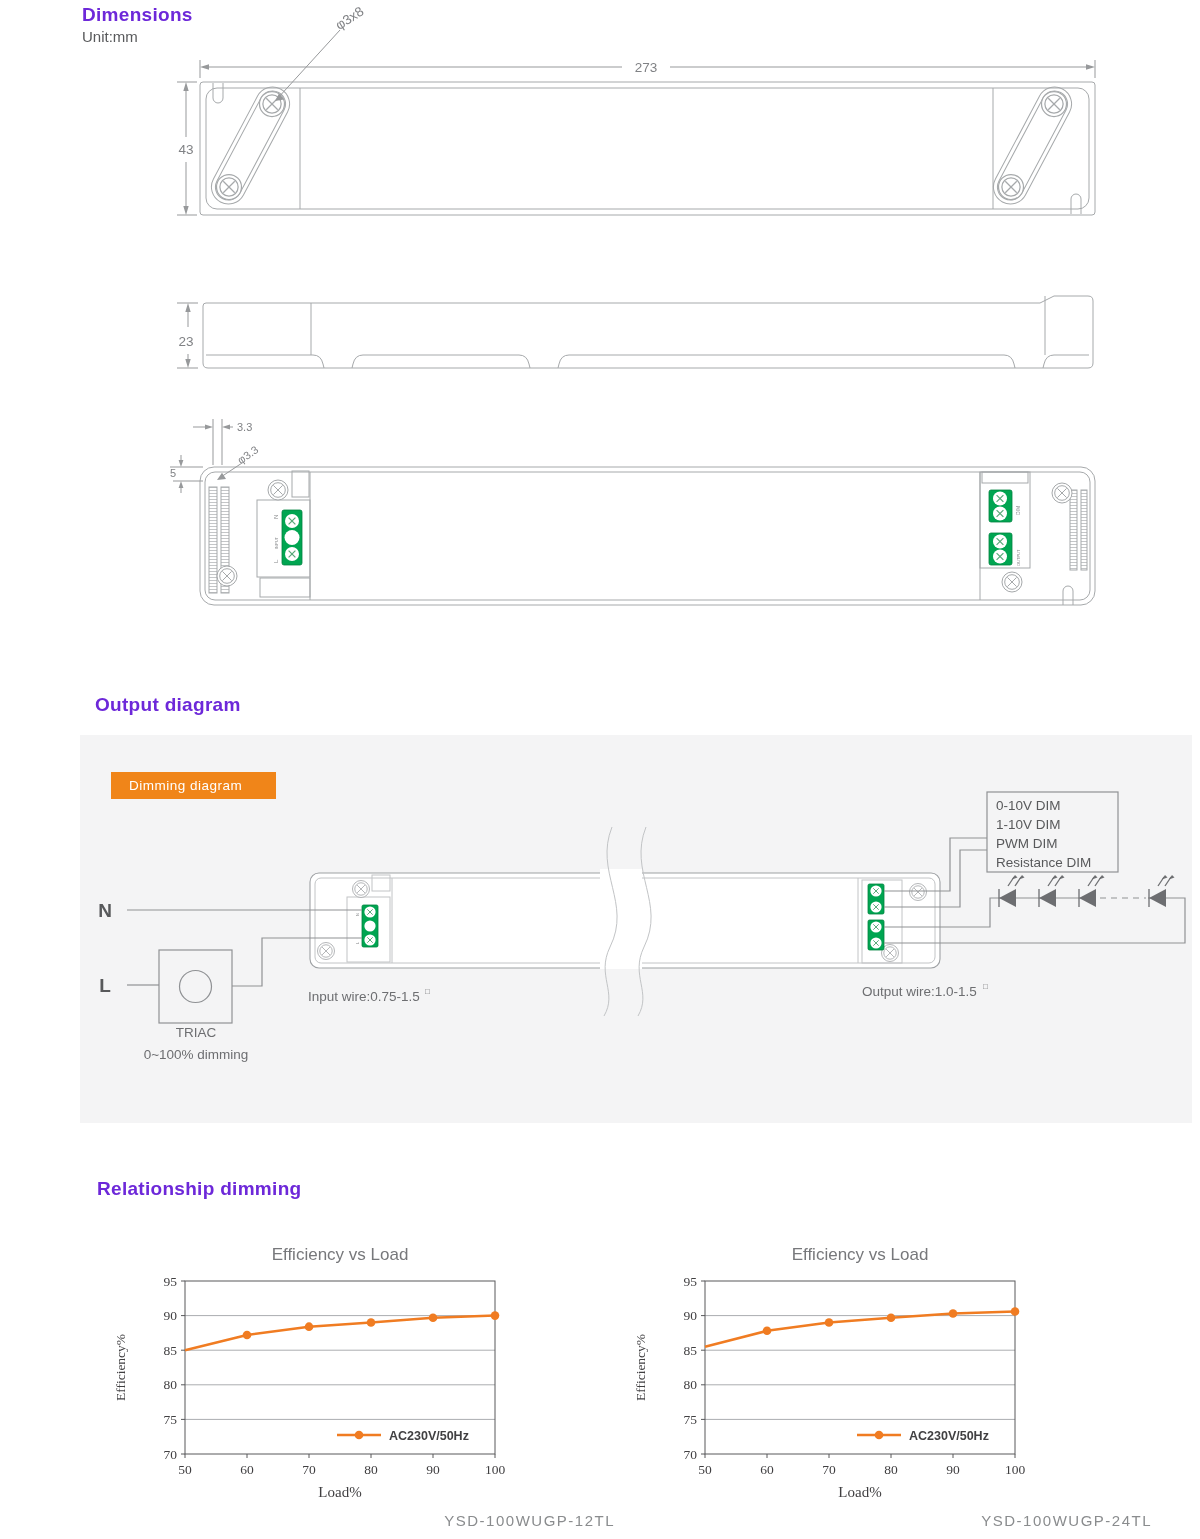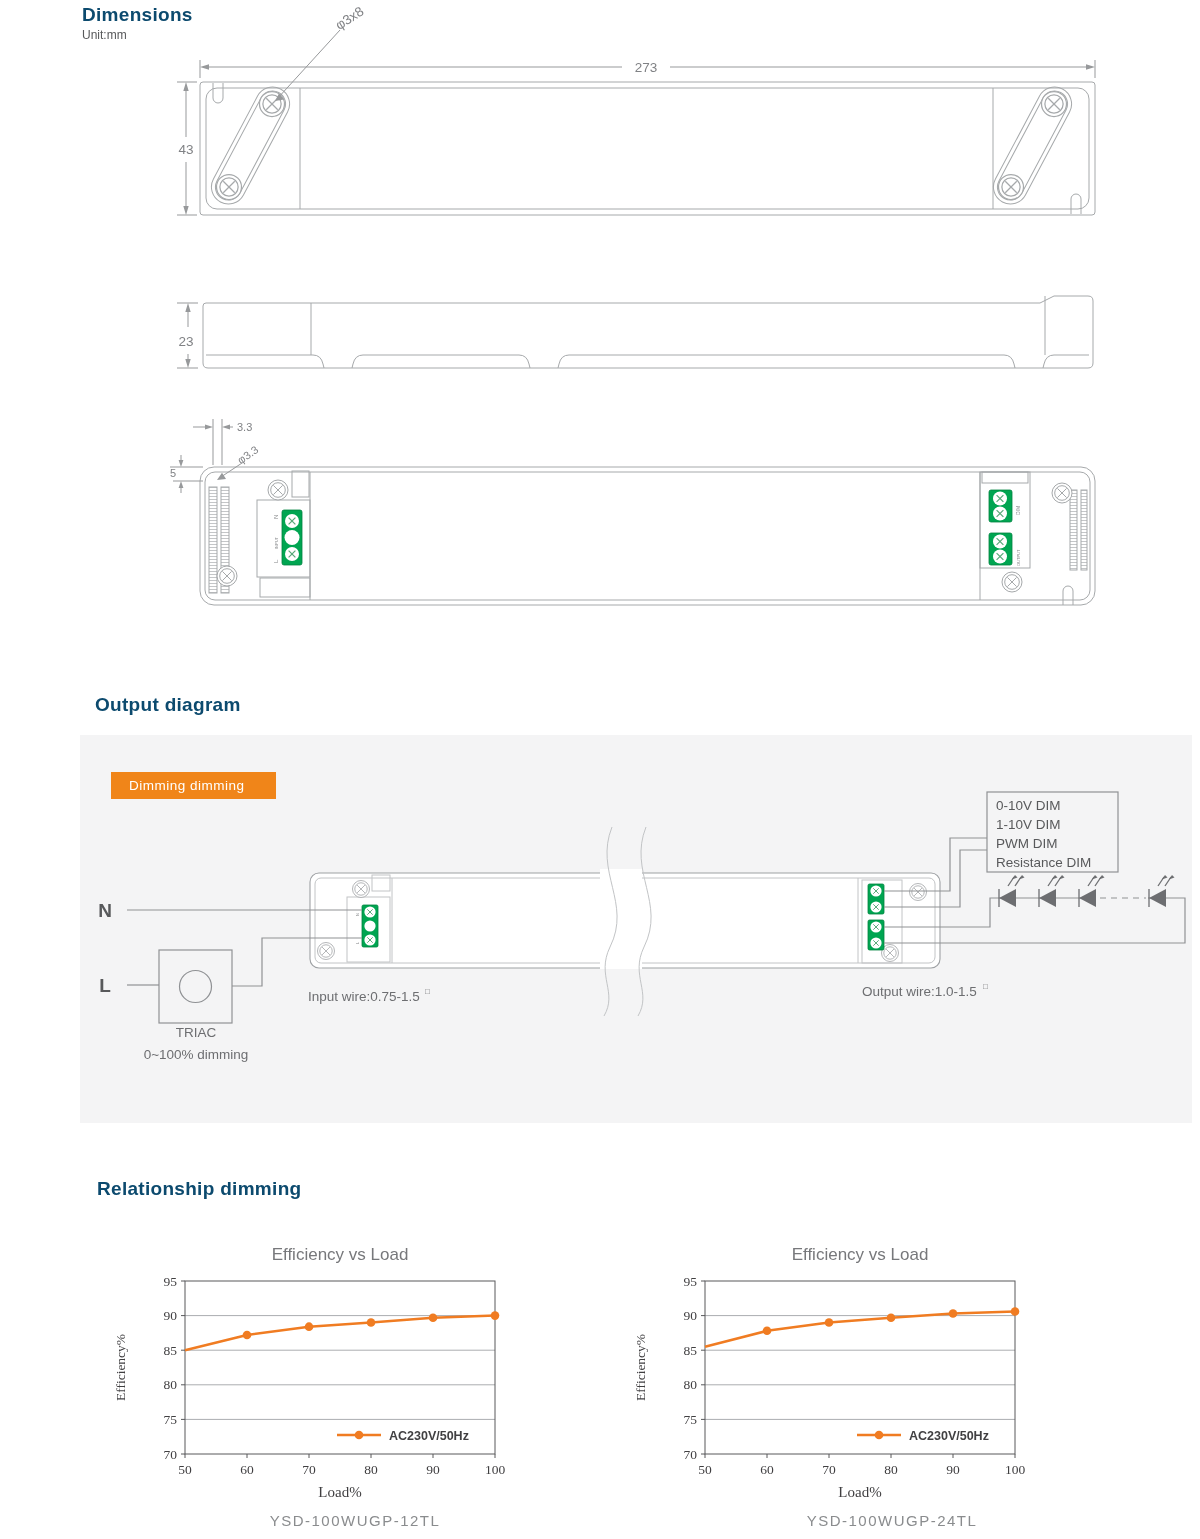--- a/index.html
+++ b/index.html
@@ -1,20 +1,20 @@
 <!DOCTYPE html>
 <html><head>
 <meta charset="utf-8">
 <style>
   html,body{margin:0;padding:0;}
   body{width:1200px;height:1539px;position:relative;background:#fff;overflow:hidden;
        font-family:"Liberation Sans",sans-serif;}
   .abs{position:absolute;}
-  .h1{font-size:19px;font-weight:bold;color:#0c4a6e;letter-spacing:.3px;}
-  .sub{font-size:12px;color:#58595B;}
+  .h1{font-size:19px;font-weight:bold;color:#6d28d9;letter-spacing:.3px;}
+  .sub{font-size:15px;color:#58595B;}
   #panel{left:80px;top:735px;width:1112px;height:388px;background:#F4F4F5;}
   #badge{left:111px;top:772px;width:147px;height:27px;background:#F08519;color:#fff;
          font-size:13.5px;line-height:27px;padding-left:18px;letter-spacing:.5px;}
   #draw{left:0;top:0;pointer-events:none;}
   
   .df{fill:#fff;stroke:#A6A9AB;stroke-width:1;}
   .dl{fill:none;stroke:#A6A9AB;stroke-width:1;}
   .dlh{stroke:#A6A9AB;stroke-width:1;fill:url(#hatch);}
   .dm{fill:none;stroke:#97999B;stroke-width:1;}
   .da{fill:#97999B;stroke:none;}
@@ -36,32 +36,32 @@
   .grn{fill:#00A551;stroke:#008340;stroke-width:0.8;}
   
   .chart-slot{width:520px;height:285px;}
   .ct{font-size:17px;fill:#77787B;font-family:"Liberation Sans",sans-serif;}
   .tl{font-size:13.5px;fill:#403F41;font-family:"Liberation Serif",serif;}
   .xl{font-size:15px;fill:#403F41;font-family:"Liberation Serif",serif;}
   .lg{font-size:12.5px;font-weight:600;fill:#414042;font-family:"Liberation Sans",sans-serif;}
   .frame{stroke:#58595B;fill:none;stroke-width:1;}
   .grid{stroke:#ABADB0;stroke-width:1;}
   .tick{stroke:#58595B;stroke-width:1;}
-  .model-label{text-align:center;font-size:15px;color:#8A8C8E;letter-spacing:1.5px;}
+  .model-label{text-align:right;font-size:15px;color:#8A8C8E;letter-spacing:1.5px;}
 </style>
 </head>
 <body>
 
 <div class="abs h1" style="left:82px;top:4px">Dimensions</div>
 <div class="abs sub" style="left:82px;top:28px">Unit:mm</div>
 <div class="abs h1" style="left:95px;top:694px">Output diagram</div>
 <div class="abs h1" style="left:97px;top:1178px">Relationship dimming</div>
 
 <div id="panel" class="abs"></div>
-<div id="badge" class="abs">Dimming dimming</div>
+<div id="badge" class="abs">Dimming diagram</div>
 
 <svg id="draw" class="abs" width="1200" height="1539" viewBox="0 0 1200 1539">
   <defs>
     <pattern id="hatch" width="4" height="3" patternUnits="userSpaceOnUse">
       <path d="M0,1.5 H4" stroke="#B5B8BA" stroke-width="0.8"></path>
     </pattern>
     <g id="screw">
       <circle r="10" fill="#fff" stroke="#A6A9AB"></circle>
       <circle r="7.3" fill="none" stroke="#A6A9AB"></circle>
       <line x1="-4.6" y1="-4.6" x2="4.6" y2="4.6" stroke="#A6A9AB"></line>

